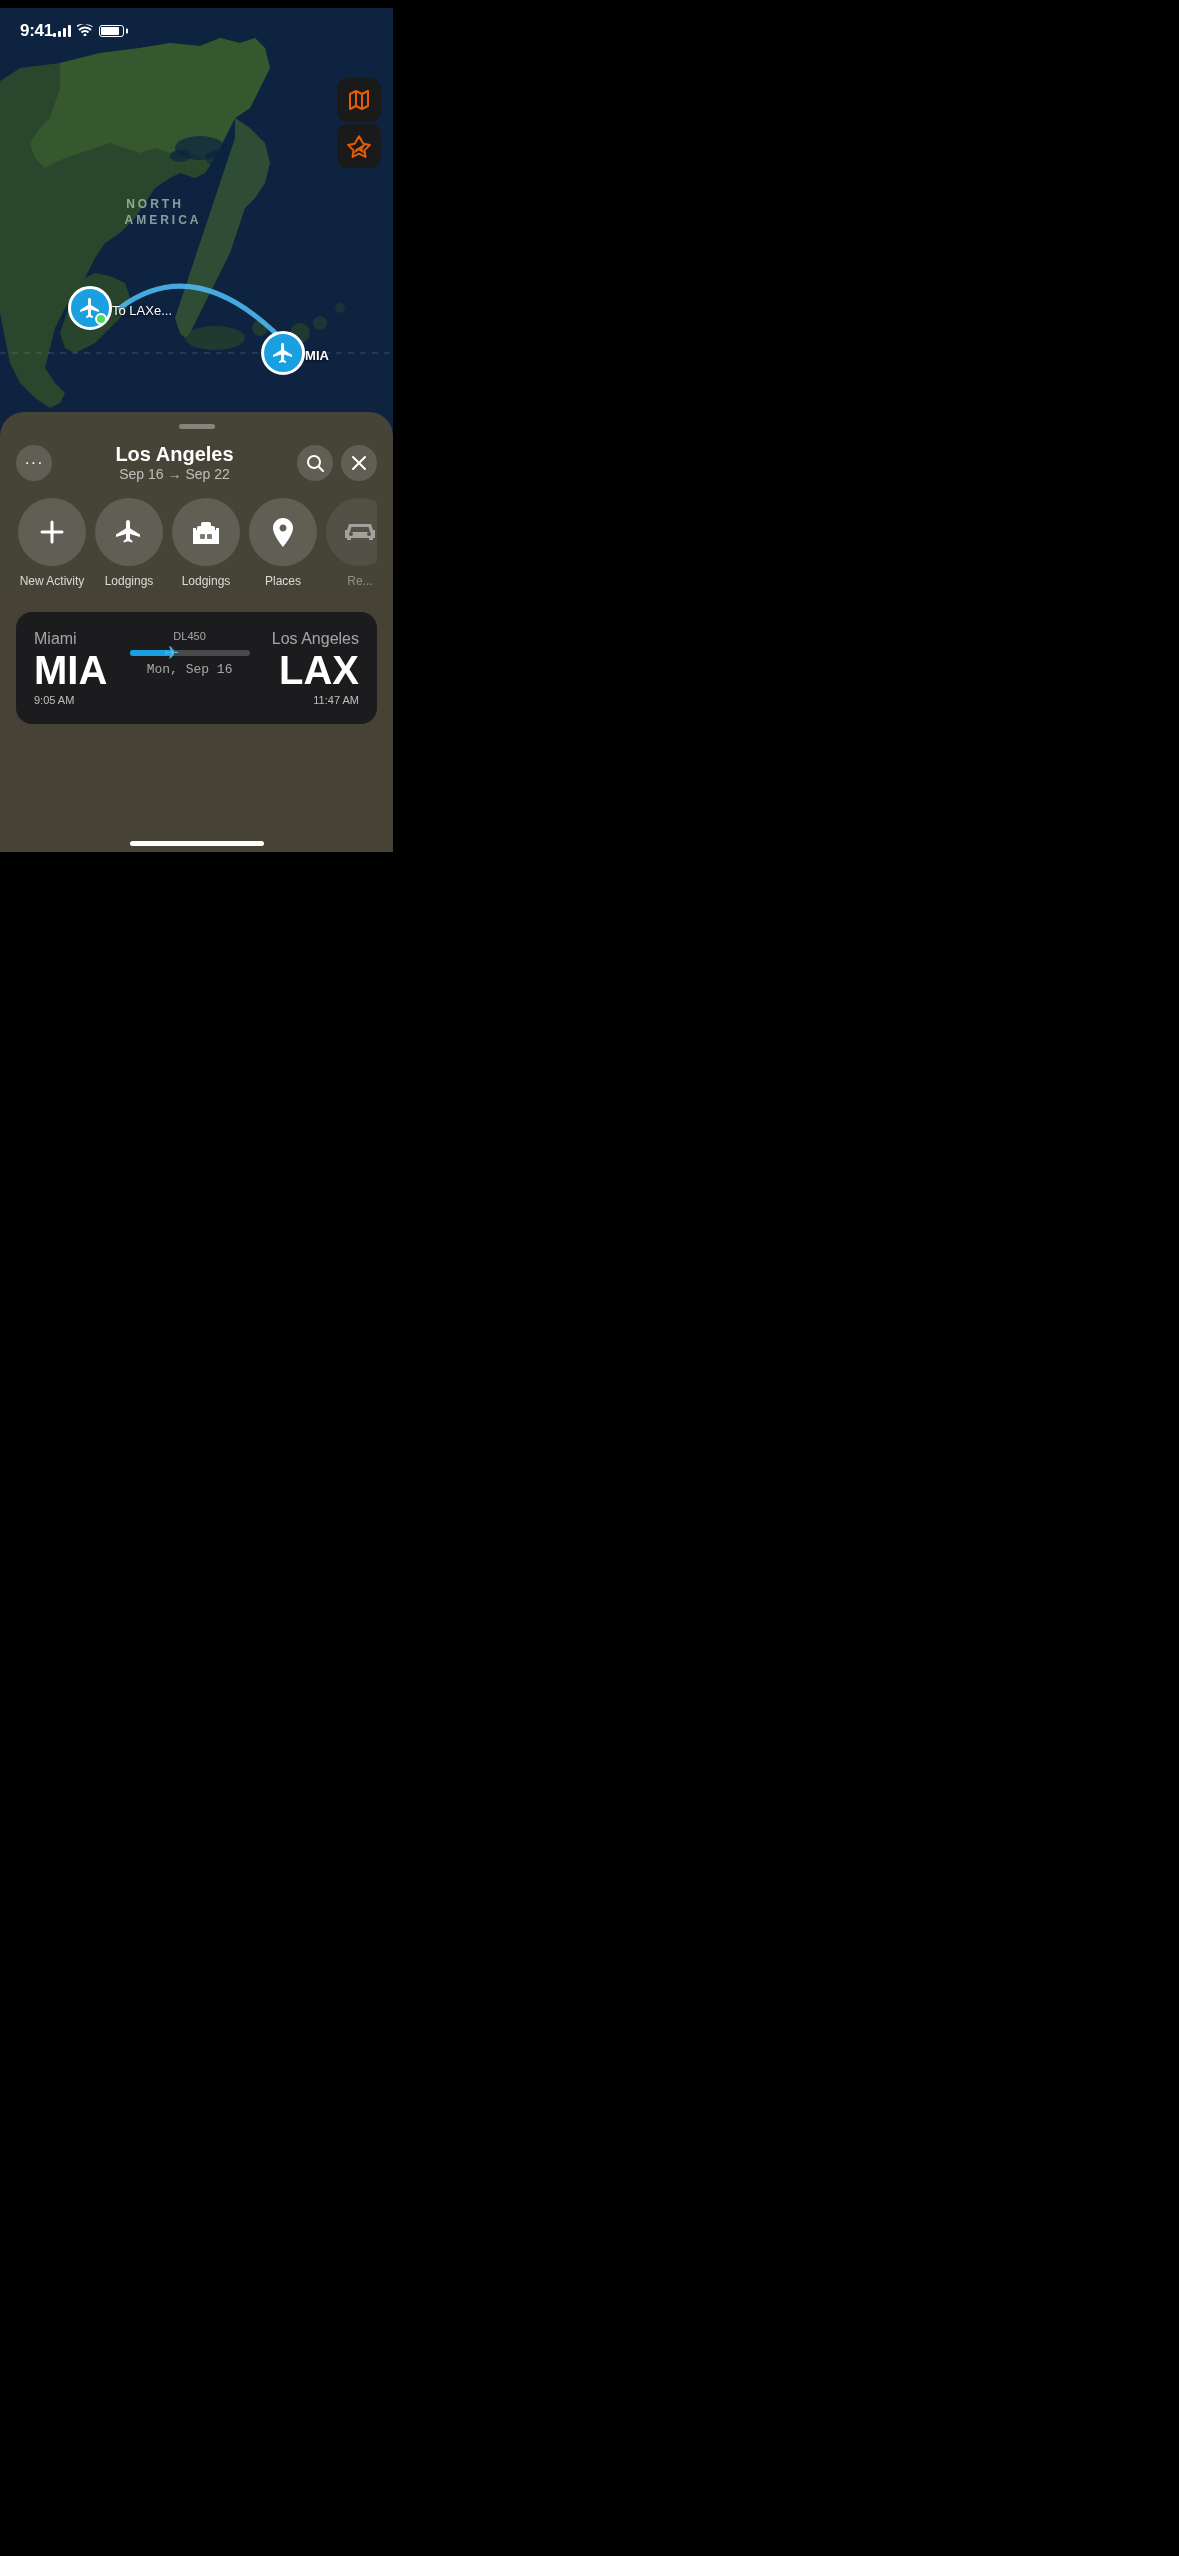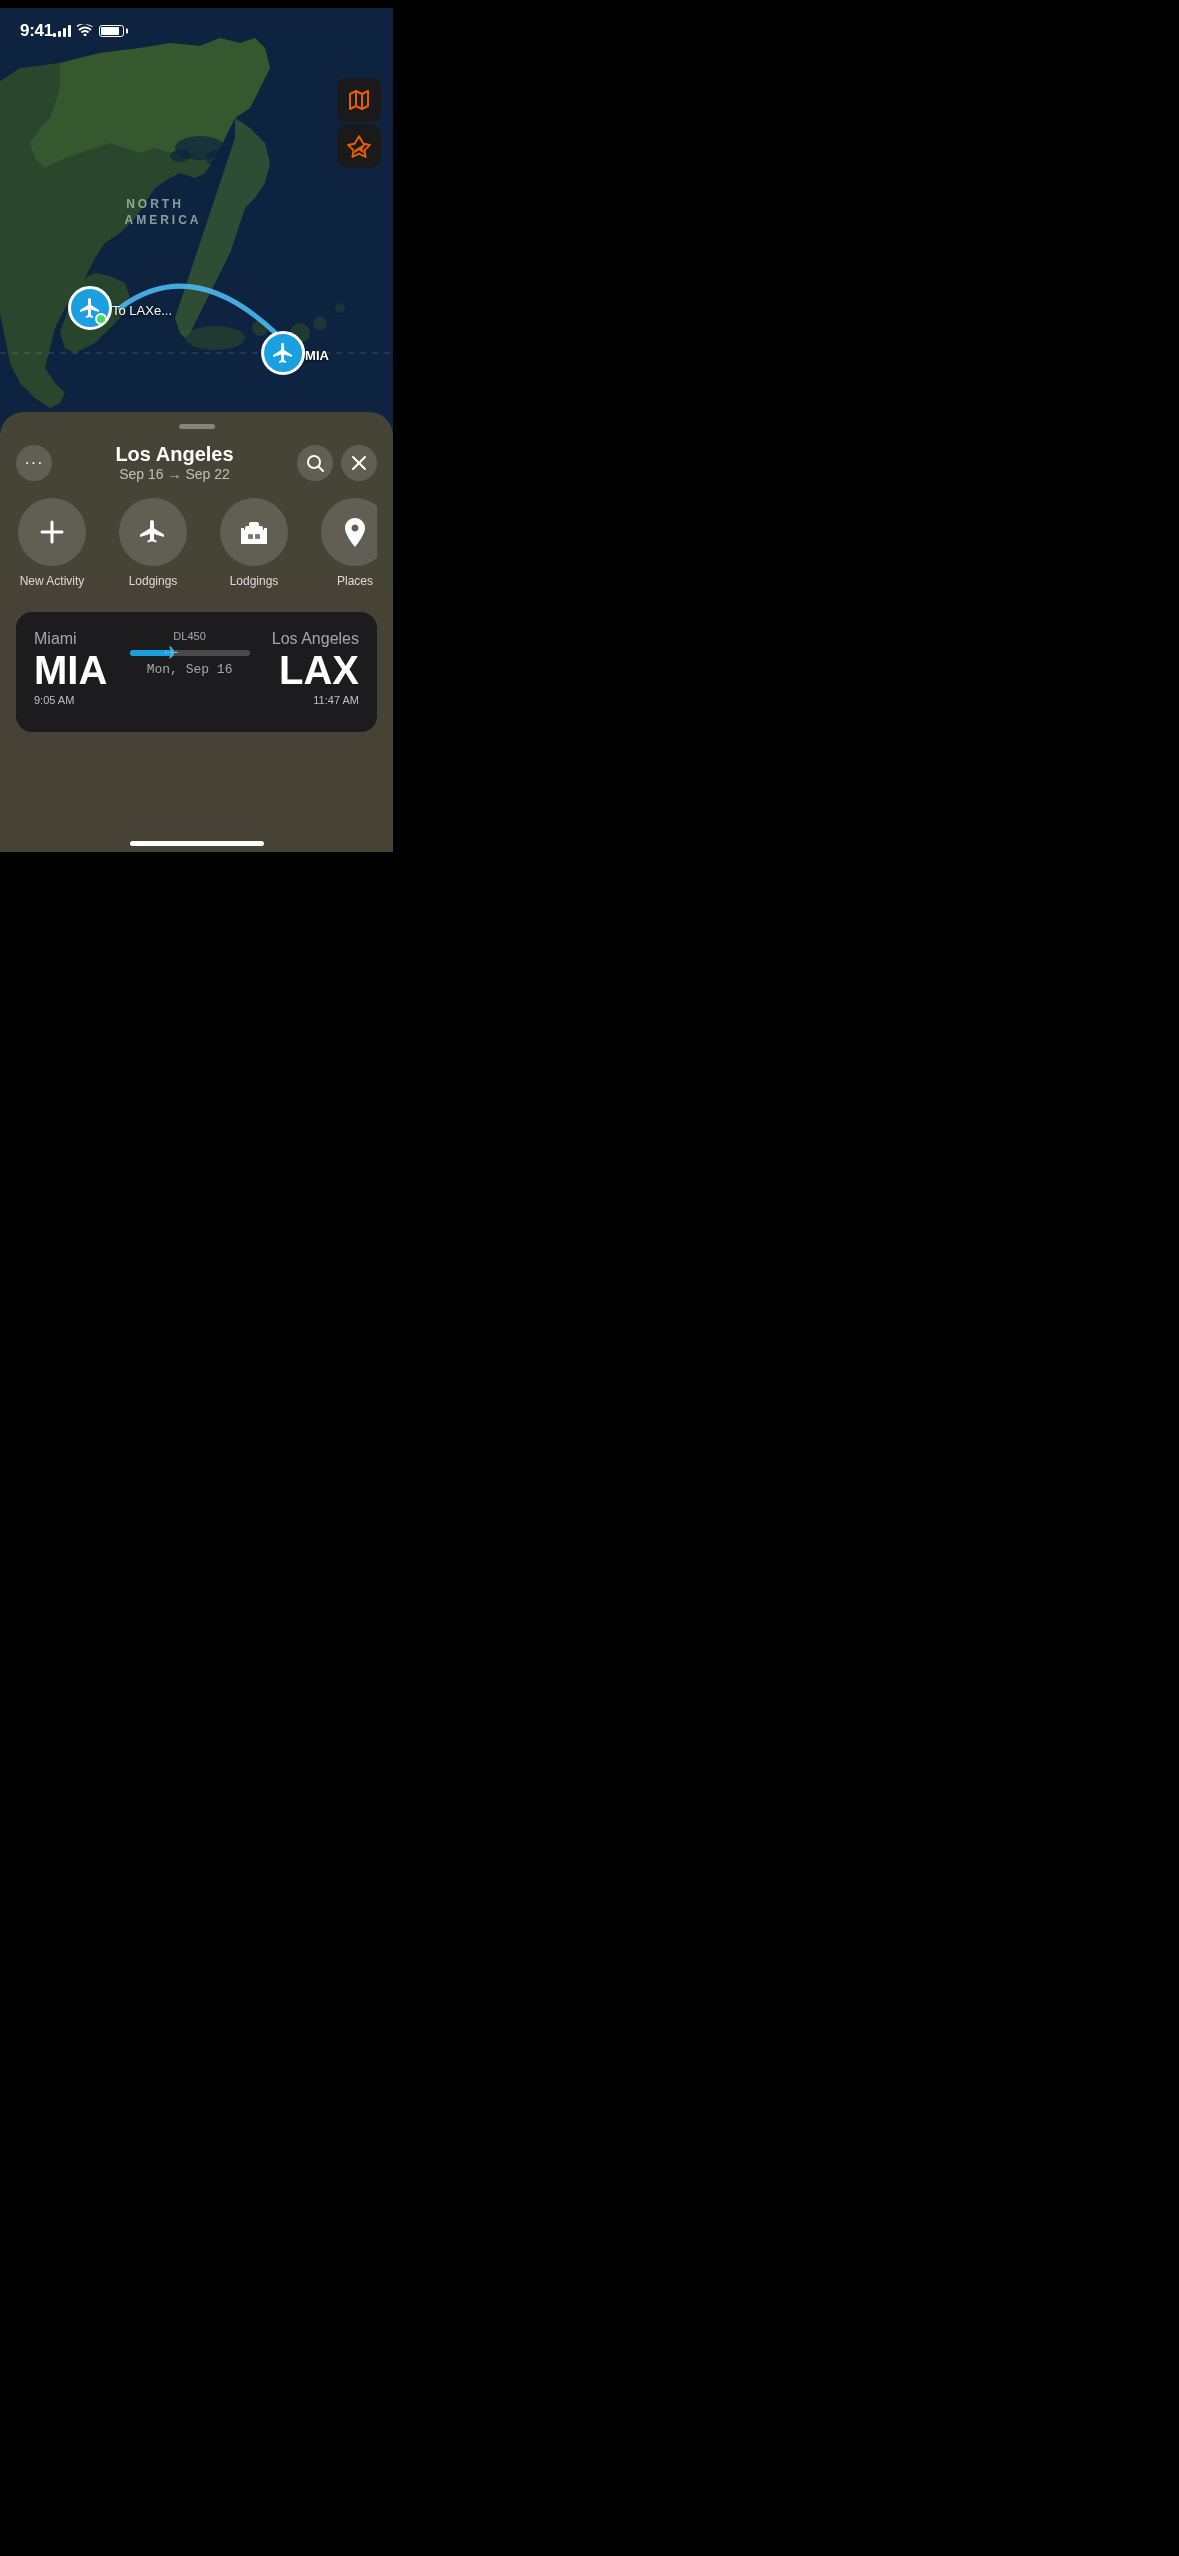--- a/index.html
+++ b/index.html
@@ -246,21 +246,21 @@
       border-radius: 50%;
       display: flex;
       align-items: center;
       justify-content: center;
       cursor: pointer;
     }
 
     
     .quick-actions {
       display: flex;
-      gap: 29px;
+      gap: 5px;
       overflow-x: auto;
       scrollbar-width: none;
       padding-bottom: 4px;
       margin-bottom: 20px;
     }
 
     .quick-actions::-webkit-scrollbar { display: none; }
 
     .action-item {
       display: flex;
@@ -286,21 +286,21 @@
       color: rgba(255,255,255,0.8);
       font-size: 12px;
       font-weight: 400;
       text-align: center;
     }
 
     
     .flight-card {
       background: #1c1c1e;
       border-radius: 16px;
-      padding: 18px 18px 18px;
+      padding: 18px 18px 10px;
     }
 
     .flight-row-top {
       display: flex;
       align-items: flex-start;
       justify-content: space-between;
       margin-bottom: 8px;
     }
 
     .flight-city-name {

